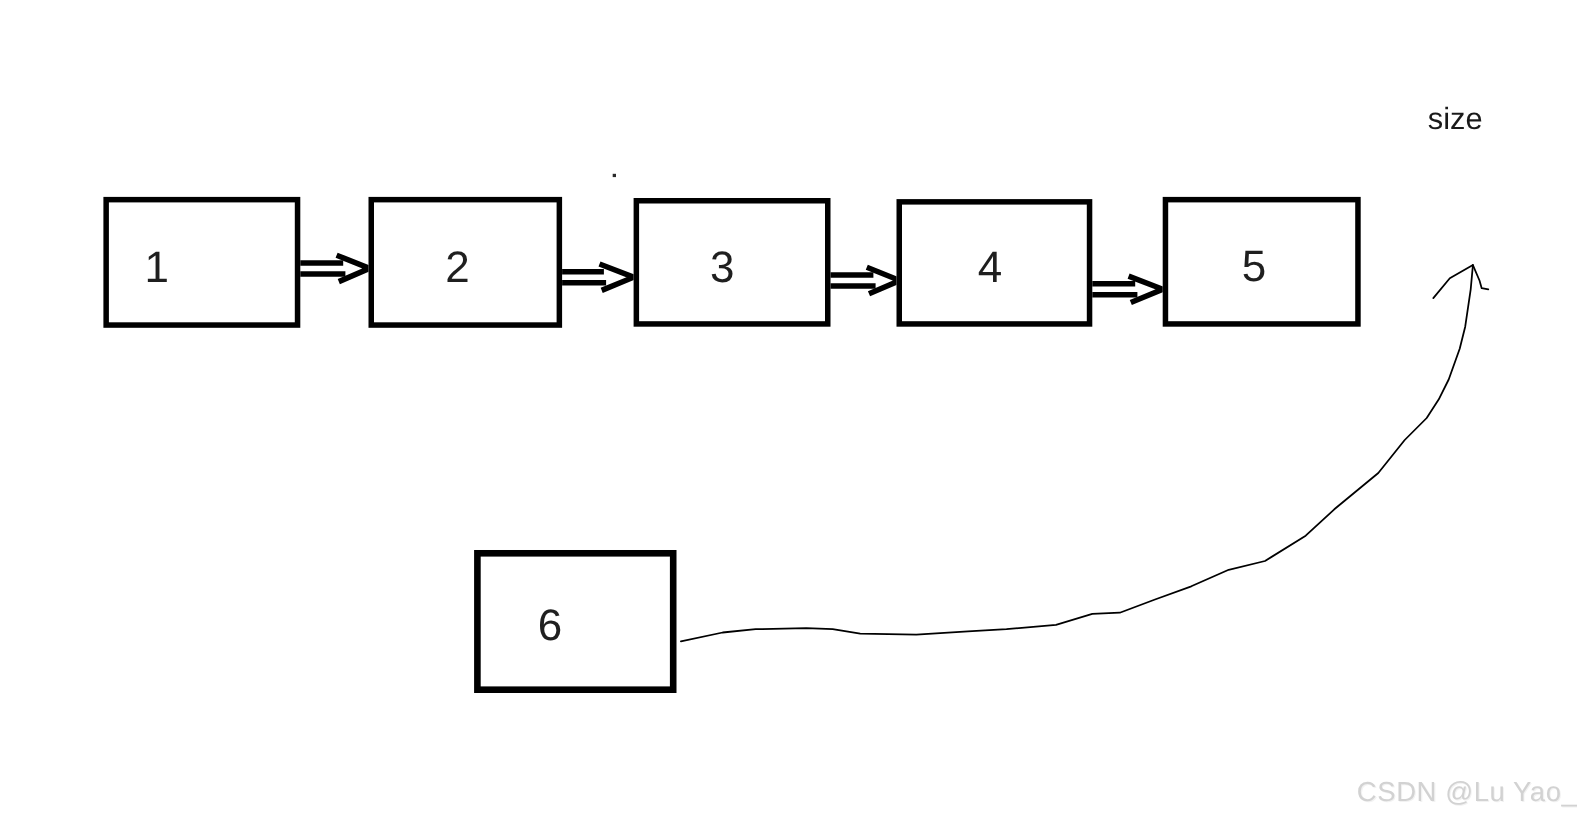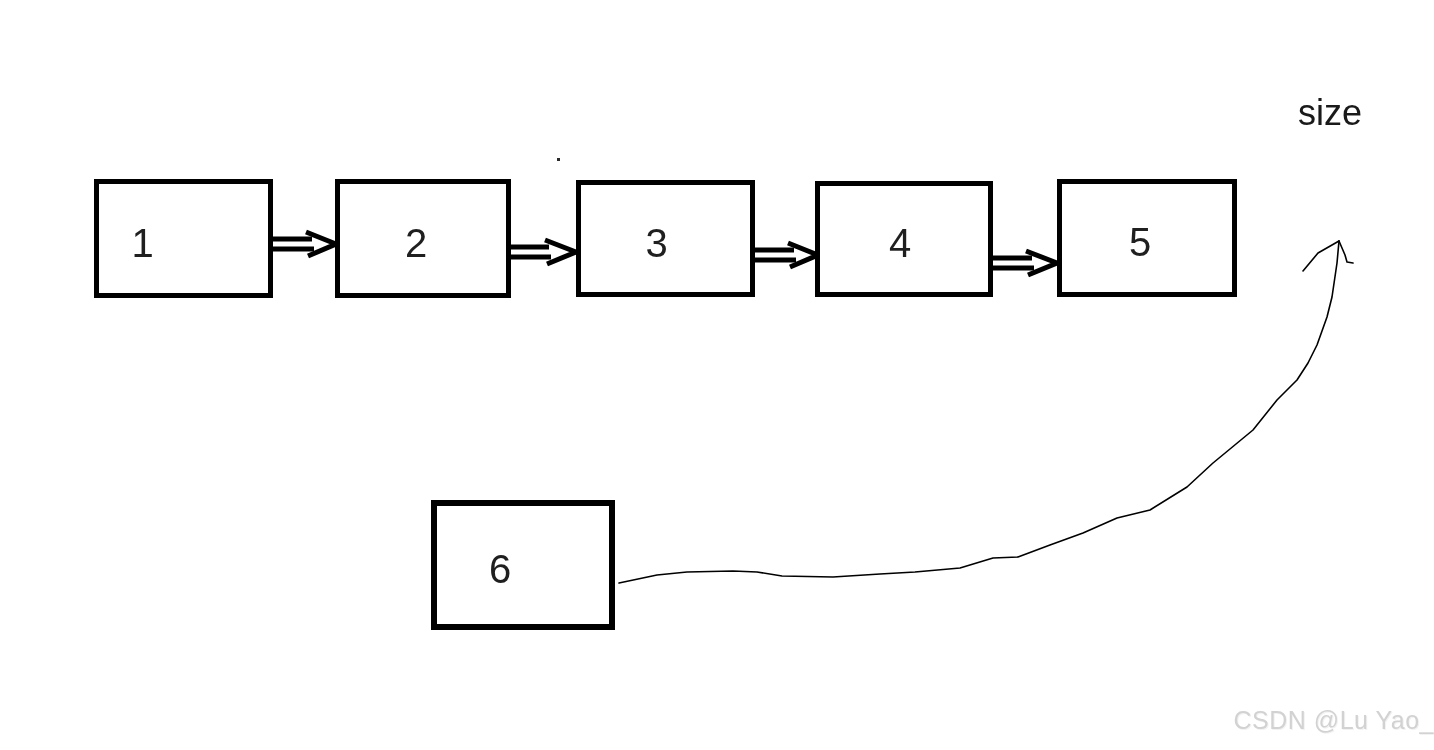--- a/index.html
+++ b/index.html
@@ -51,21 +51,21 @@
   .pos-2 .node-label { transform: translate(-7px, 4px); }
   .pos-3 .node-label { transform: translate(-9px, 4px); }
   .pos-4 .node-label { transform: translate(-4px, 4px); }
   .pos-5 .node-label { transform: translate(-7px, 4px); }
   .pos-6 .node-label { transform: translate(-23px, 4px); }
 
   .size-label {
     position: absolute;
     left: 1298px;
     top: 93px;
-    font-size: 36px;
+    font-size: 28px;
     color: #1a1a1a;
     line-height: 1.1;
     user-select: none;
   }
   .watermark {
     position: absolute;
     right: 0px;
     top: 706px;
     font-size: 25px;
     letter-spacing: 0.5px;

